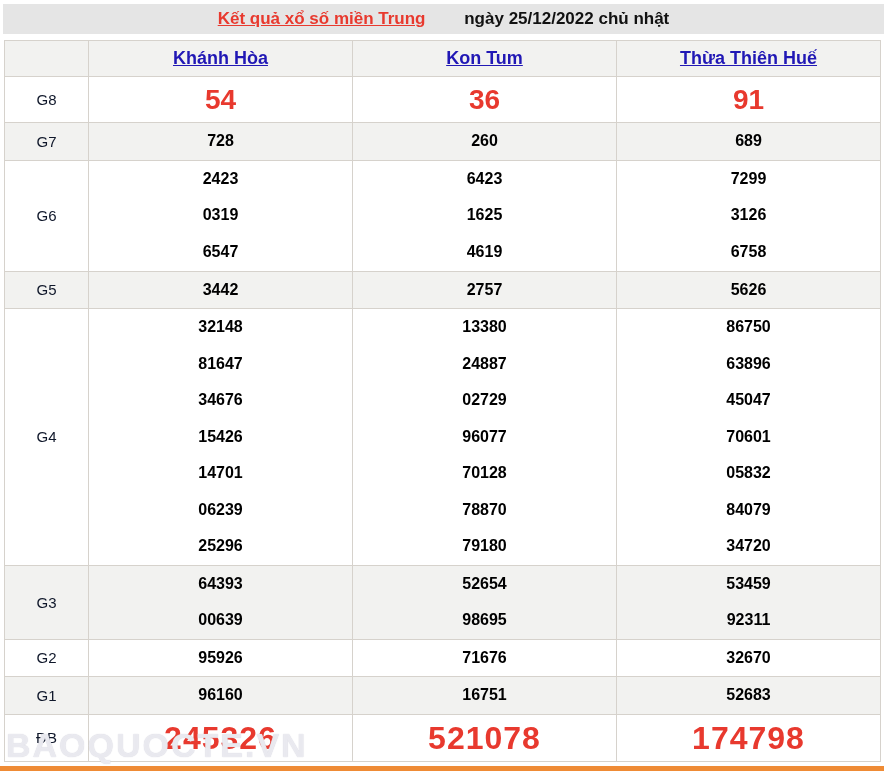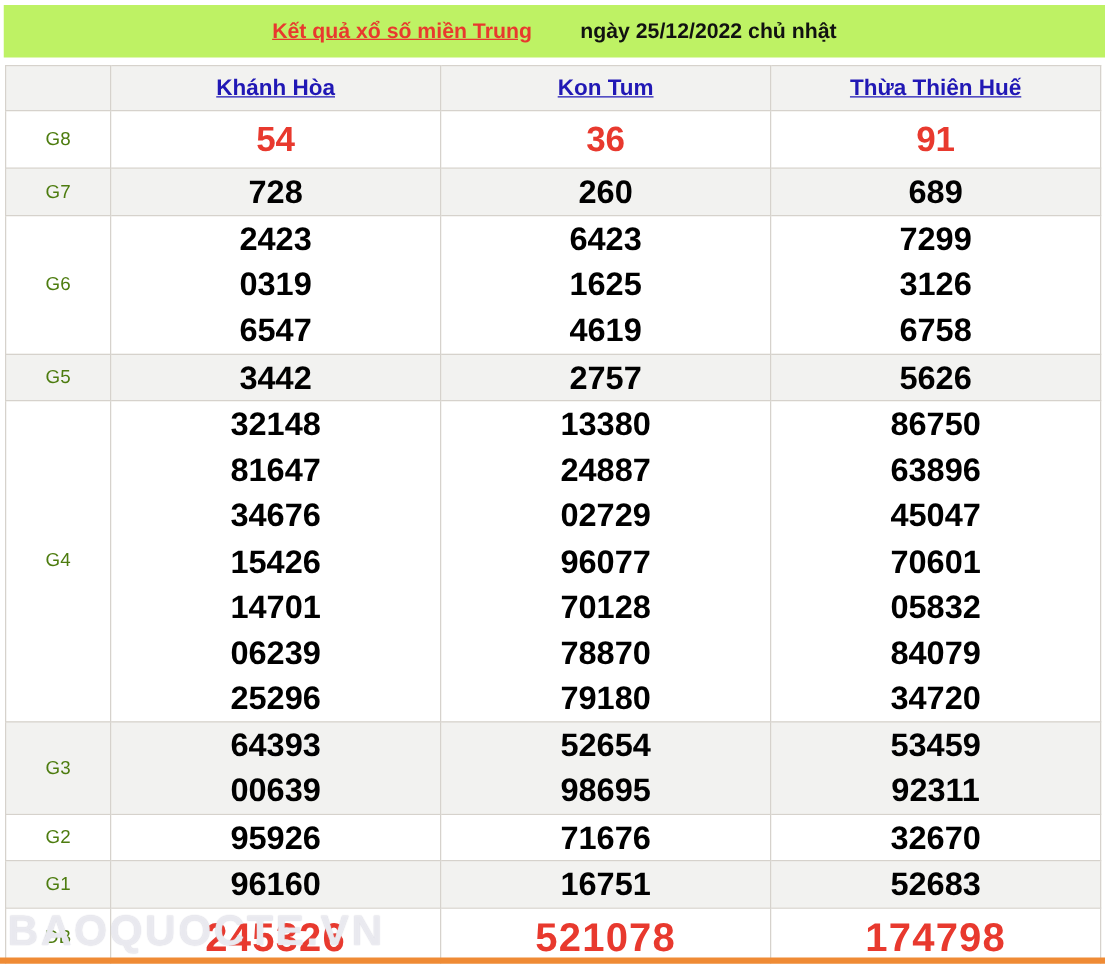--- a/index.html
+++ b/index.html
@@ -4,22 +4,22 @@
 <style>
   * { box-sizing: border-box; margin: 0; padding: 0; }
   html, body { width: 884px; height: 771px; background: #ffffff; overflow: hidden; }
   body { font-family: "Liberation Sans", sans-serif; position: relative; }
 
   .page { position: relative; width: 884px; height: 771px; }
 
   .banner {
     margin: 4px 0 0 3px;
     width: 881px;
-    height: 42px;
-    background: #bef264;
+    height: 30px;
+    background: #e5e5e5;
     display: flex;
     align-items: center;
     justify-content: center;
     font-size: 17px;
     font-weight: bold;
     white-space: pre;
   }
   .banner a.title-link {
     color: #e8392e;
     text-decoration: underline;
@@ -49,25 +49,25 @@
   thead a.prov-link {
     color: #2118b5;
     font-weight: bold;
     text-decoration: underline;
     cursor: pointer;
   }
 
   td.label {
     font-size: 15px;
     font-weight: normal;
-    color: #4d7c0f;
+    color: #0f172a;
   }
 
   td.num { font-weight: bold; color: #000000; }
-  td.num div { line-height: 36.5px; font-size: 26px; }
+  td.num div { line-height: 36.5px; font-size: 16px; }
 
   tr.r-g8 td.num { height: 45px; }
   tr.r-g8 td.num div { font-size: 28px; color: #e8392e; line-height: 45px; }
 
   tr.r-single td.num { height: 37px; }
   tr.r-g6 td.num { height: 111px; }
   tr.r-g4 td.num { height: 255px; }
   tr.r-g3 td.num { height: 73px; }
 
   tr.r-db td.num { height: 46px; }

